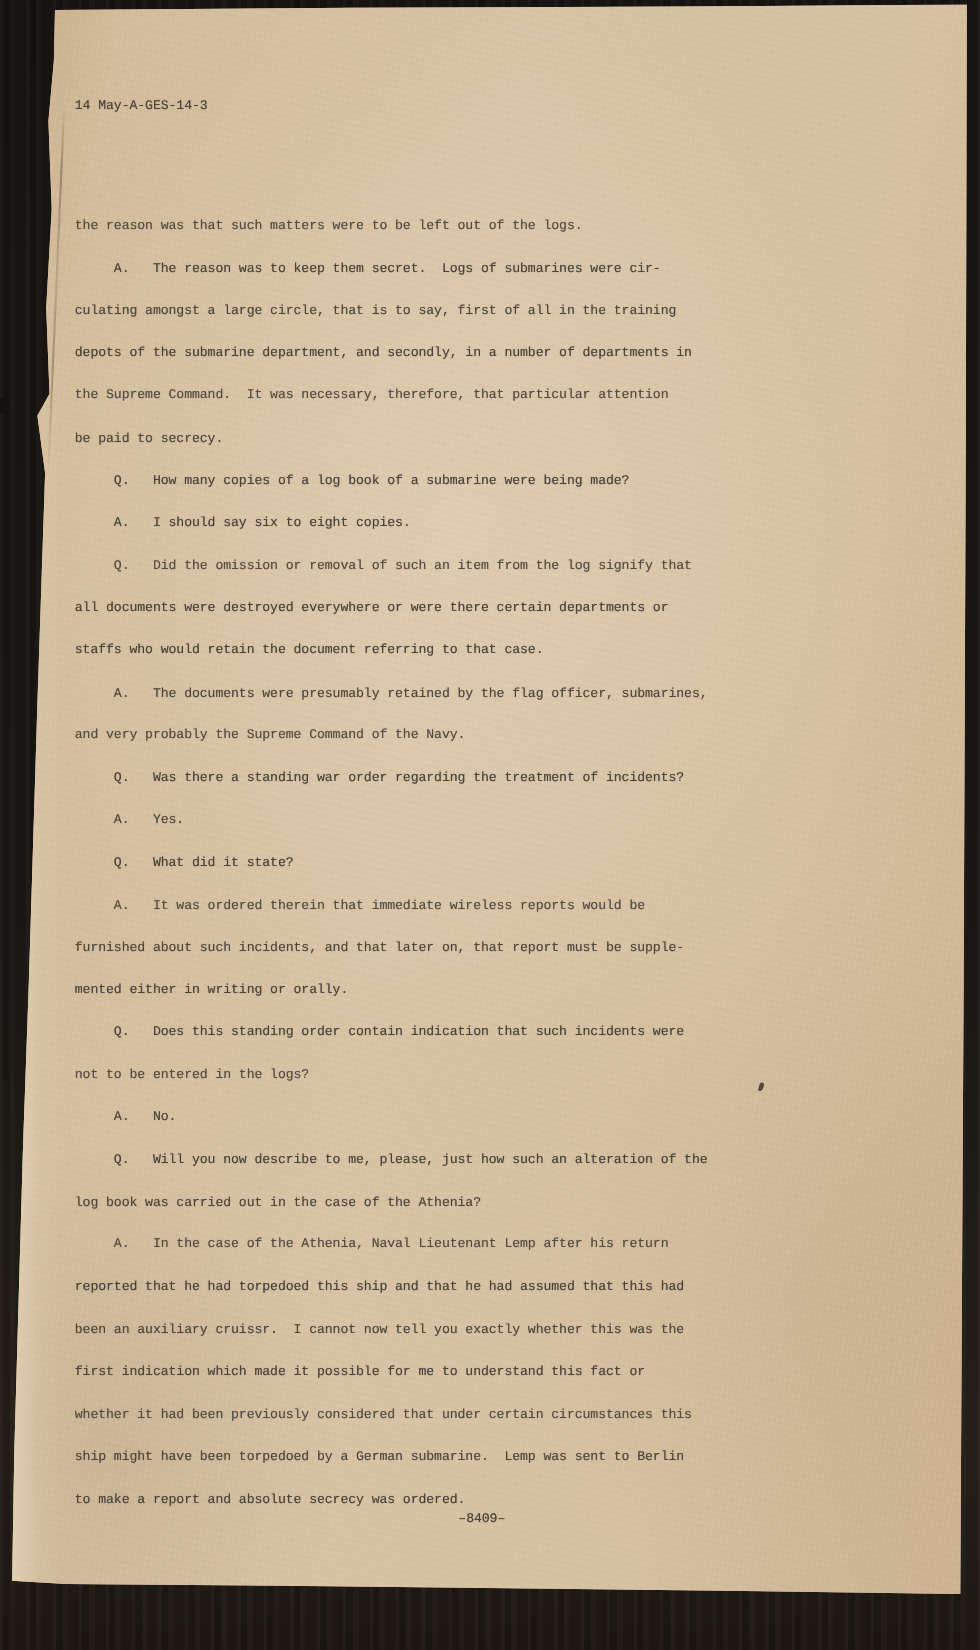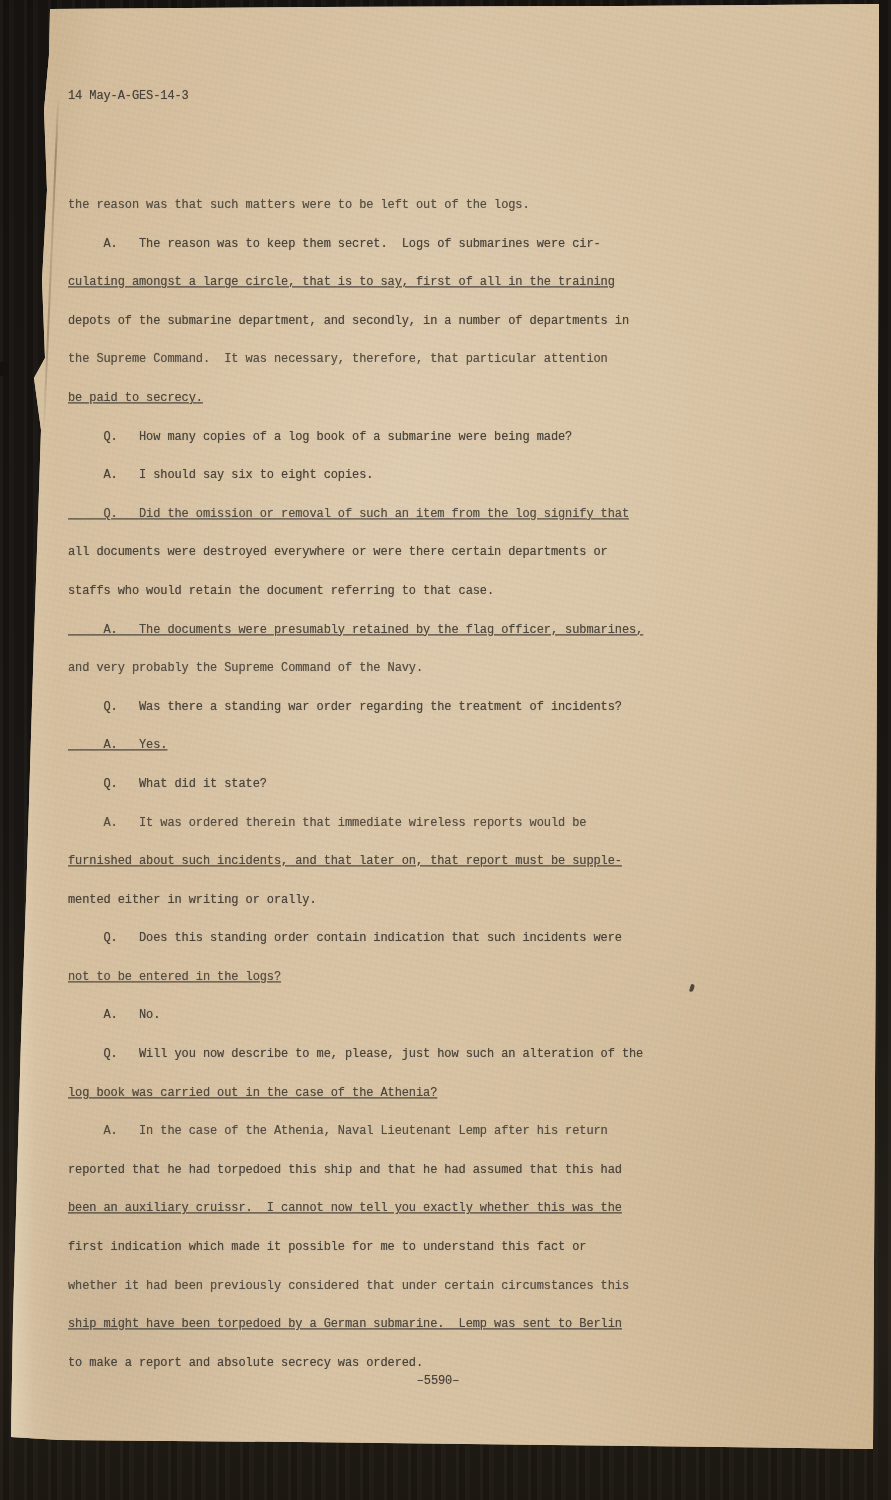--- a/index.html
+++ b/index.html
@@ -87,21 +87,21 @@
     position: absolute;
     left: 68px;
     top: 186px;
     width: 792px;
     line-height: 38.6px;
   }
   .tline {
     height: 38.6px;
   }
   
-  .tline:nth-child(3n)   { transform: translateY(0.4px); opacity: 0.96; text-decoration: underline; }
+  .tline:nth-child(3n)   { transform: translateY(0.4px); opacity: 0.96; }
   .tline:nth-child(4n+1) { opacity: 0.92; }
   .page-number {
     position: absolute;
     left: 68px;
     top: 1371px;
     width: 740px;
     text-align: center;
     line-height: 20px;
   }
   .stray-mark {
@@ -130,18 +130,18 @@
 <div class="scan">
   <div class="paper">
     <div class="paper-grain"></div>
     <div class="torn-edge-highlight"></div>
     <div class="paper-crease"></div>
 
     <div class="header-line typed-text">14 May-A-GES-14-3</div>
 
     <div class="typed-lines typed-text"><div class="tline">the reason was that such matters were to be left out of the logs.</div><div class="tline">     A.   The reason was to keep them secret.  Logs of submarines were cir-</div><div class="tline">culating amongst a large circle, that is to say, first of all in the training</div><div class="tline">depots of the submarine department, and secondly, in a number of departments in</div><div class="tline">the Supreme Command.  It was necessary, therefore, that particular attention</div><div class="tline">be paid to secrecy.</div><div class="tline">     Q.   How many copies of a log book of a submarine were being made?</div><div class="tline">     A.   I should say six to eight copies.</div><div class="tline">     Q.   Did the omission or removal of such an item from the log signify that</div><div class="tline">all documents were destroyed everywhere or were there certain departments or</div><div class="tline">staffs who would retain the document referring to that case.</div><div class="tline">     A.   The documents were presumably retained by the flag officer, submarines,</div><div class="tline">and very probably the Supreme Command of the Navy.</div><div class="tline">     Q.   Was there a standing war order regarding the treatment of incidents?</div><div class="tline">     A.   Yes.</div><div class="tline">     Q.   What did it state?</div><div class="tline">     A.   It was ordered therein that immediate wireless reports would be</div><div class="tline">furnished about such incidents, and that later on, that report must be supple-</div><div class="tline">mented either in writing or orally.</div><div class="tline">     Q.   Does this standing order contain indication that such incidents were</div><div class="tline">not to be entered in the logs?</div><div class="tline">     A.   No.</div><div class="tline">     Q.   Will you now describe to me, please, just how such an alteration of the</div><div class="tline">log book was carried out in the case of the Athenia?</div><div class="tline">     A.   In the case of the Athenia, Naval Lieutenant Lemp after his return</div><div class="tline">reported that he had torpedoed this ship and that he had assumed that this had</div><div class="tline">been an auxiliary cruissr.  I cannot now tell you exactly whether this was the</div><div class="tline">first indication which made it possible for me to understand this fact or</div><div class="tline">whether it had been previously considered that under certain circumstances this</div><div class="tline">ship might have been torpedoed by a German submarine.  Lemp was sent to Berlin</div><div class="tline">to make a report and absolute secrecy was ordered.</div></div>
 
-    <div class="page-number typed-text">–5590–</div>
+    <div class="page-number typed-text">–8409–</div>
 
     <div class="stray-mark"></div>
   </div>
   <div class="edge-notch"></div>
 </div>
 
 </body></html>

